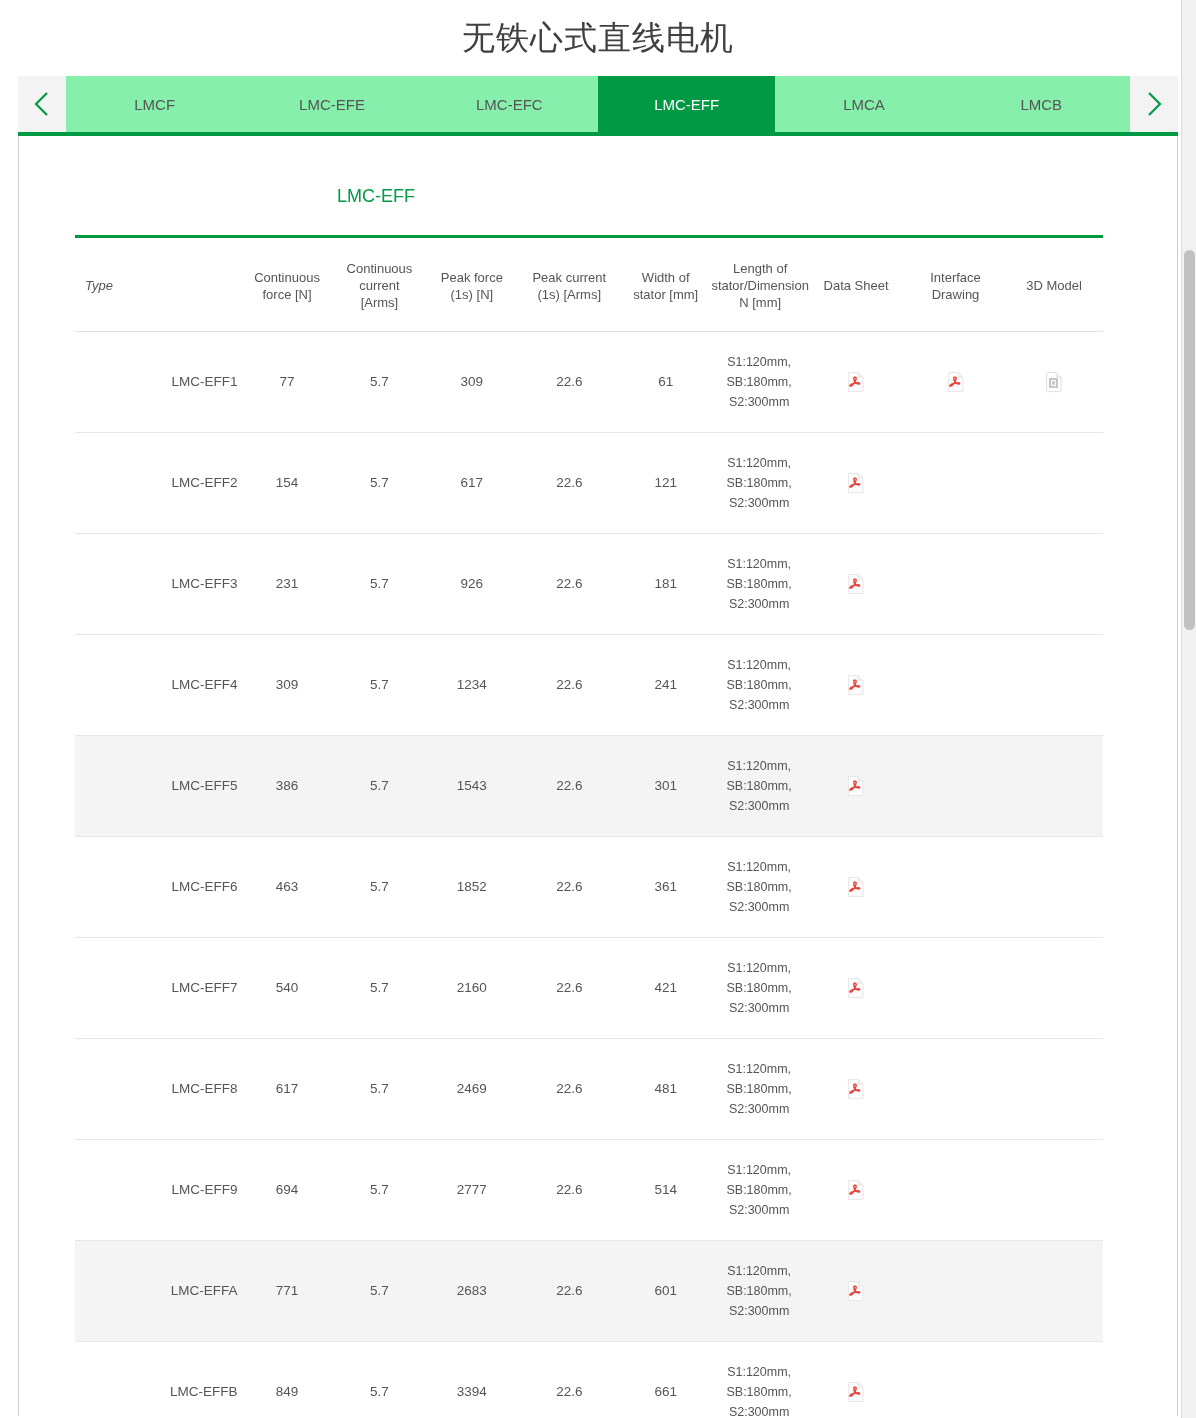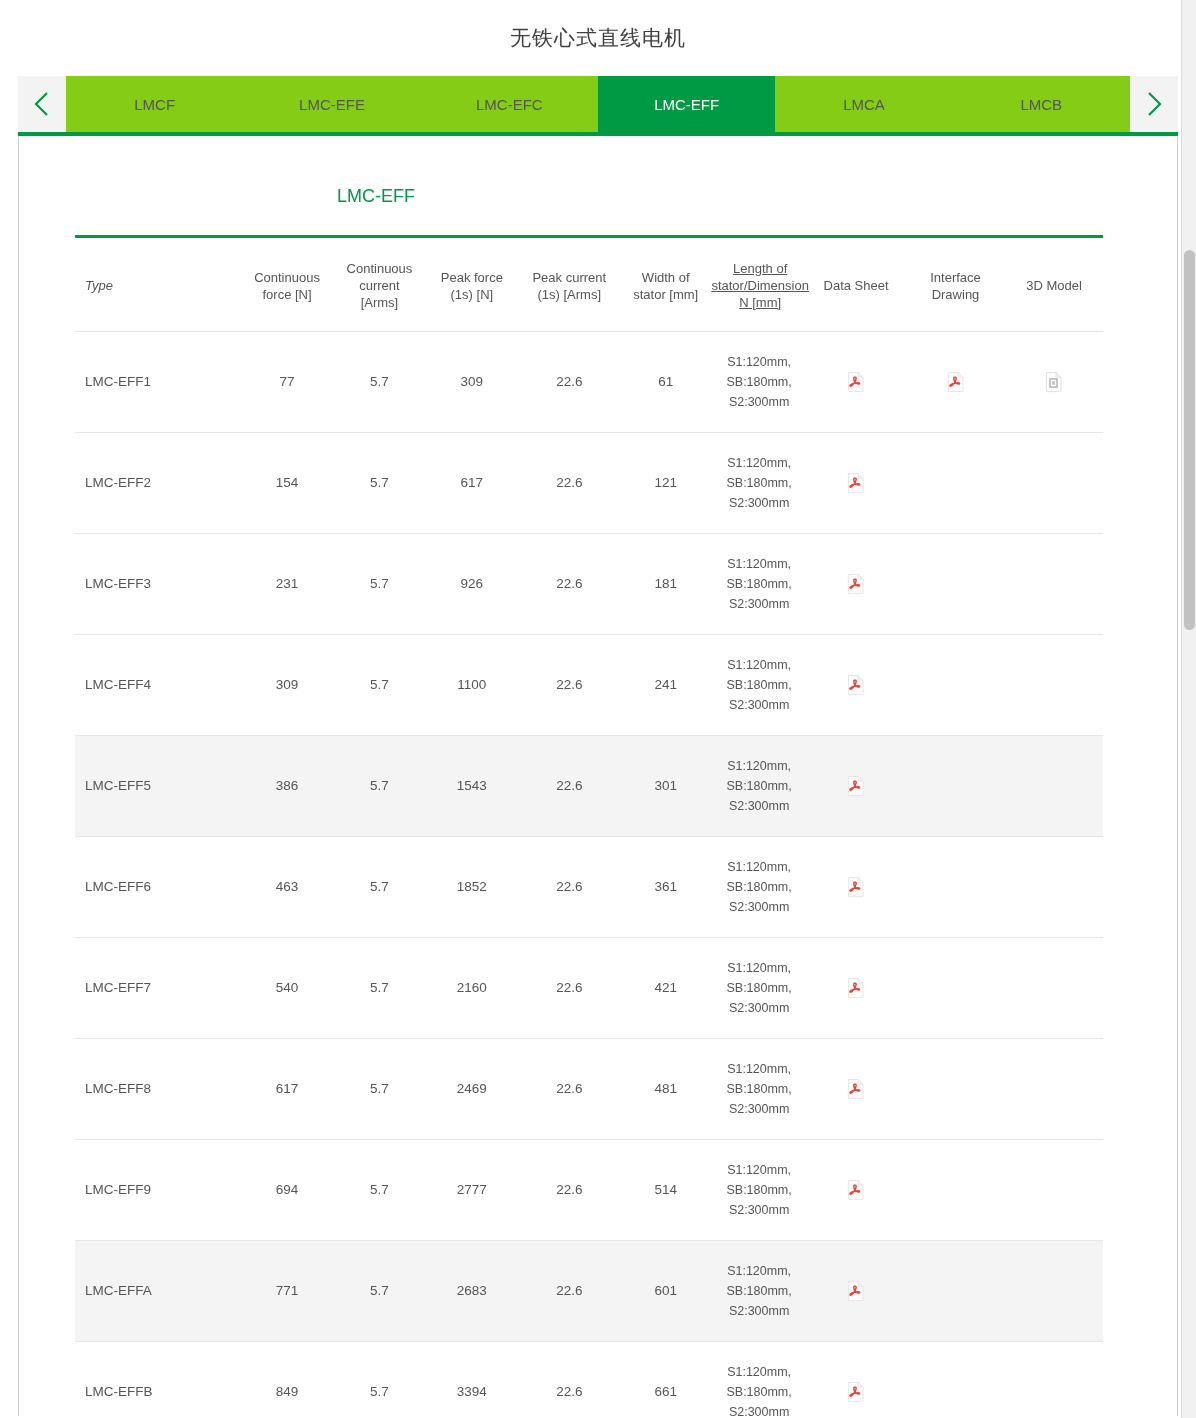--- a/index.html
+++ b/index.html
@@ -7,21 +7,21 @@
     margin: 0; padding: 0;
     width: 1196px; height: 1418px;
     background: #ffffff;
     font-family: "Liberation Sans", sans-serif;
     overflow: hidden;
   }
 
   
   .page-title {
     text-align: center;
-    font-size: 21px;
+    font-size: 33px;
     color: #404040;
     font-weight: 400;
     padding-top: 22px;
     letter-spacing: 1px;
     height: 76px;
     line-height: 32px;
   }
 
   
   .tabbar-wrap {
@@ -49,21 +49,21 @@
     align-items: stretch;
   }
   .tab-item {
     flex: 1 1 0;
     display: flex;
     align-items: center;
     justify-content: center;
     font-size: 15px;
     color: #555555;
     cursor: pointer;
-    background: #84cc16;
+    background: #86efac;
     user-select: none;
   }
   .tab-item.active {
     background: #009944;
     color: #ffffff;
   }
   .tab-underline {
     width: 1160px;
     margin-left: 18px;
     height: 4px;
@@ -116,33 +116,33 @@
     color: #555555;
     text-align: center;
     padding: 22px 2px 20px 2px;
     vertical-align: middle;
     line-height: 17px;
     border-bottom: 1px solid #e2e2e2;
     white-space: nowrap;
   }
   table.spec thead th.th-type { text-align: left; padding-left: 10px; font-style: italic; }
   table.spec thead th.th-len  { overflow: visible; }
-  table.spec thead th.th-len span { display: block; width: 140px; margin-left: -24px; text-decoration: underline; }
+  table.spec thead th.th-len span { display: block; width: 140px; margin-left: -24px; }
 
   table.spec tbody td {
     font-size: 13.5px;
     color: #555555;
     text-align: center;
     padding: 20px 2px;
     vertical-align: middle;
     border-bottom: 1px solid #e7e7e7;
     line-height: 20px;
   }
   table.spec tbody tr:last-child td { border-bottom: none; }
-  table.spec tbody td.td-type { text-align: left; padding-left: 10px; }
+  table.spec tbody td.td-type { text-align: right; padding-left: 10px; }
   table.spec tbody tr.alt td { background: #f4f4f4; }
   .stator-dim { font-size: 12.5px; line-height: 20px; white-space: pre-line; }
 
   
   .icon-cell { line-height: 0; }
   svg.pdf-icon, svg.model-icon { display: inline-block; vertical-align: middle; }
 
   
   .page-scrollbar {
     position: fixed;
@@ -315,21 +315,21 @@
                   <path d="M11.2 1.5V6.1H16" fill="#f2f2f2" stroke="#e6e6e6" stroke-width="1"></path>
                   <path d="M8.4 6.3c.7 0 .9.7.7 1.6-.3 1.5-1.3 3.5-2.5 5-1 1.3-2.3 2.3-3 2.3-.5 0-.8-.3-.6-.8.3-.8 2-1.6 4.6-2.2 2.3-.5 4.4-.6 4.9-.1.3.3.1.8-.5.9-1 .2-2.6-.5-3.7-1.7-1-1.1-1.6-2.8-1.5-4.3.1-.5.3-.7.6-.7z" fill="none" stroke="#e8453c" stroke-width="1.5" stroke-linejoin="round"></path>
                 </svg></span></td>
             <td class="icon-cell"></td>
             <td class="icon-cell"></td>
           </tr>
           <tr>
             <td class="td-type">LMC-EFF4</td>
             <td>309</td>
             <td>5.7</td>
-            <td>1100</td>
+            <td>1234</td>
             <td>22.6</td>
             <td>241</td>
             <td><span class="stator-dim">S1:120mm,
 SB:180mm,
 S2:300mm</span></td>
             <td class="icon-cell"><span><svg class="pdf-icon" width="18" height="22" viewBox="0 0 18 22">
                   <path d="M2 1.5h9.2L16 6.1V20a.6.6 0 0 1-.6.6H2a.6.6 0 0 1-.6-.6V2.1A.6.6 0 0 1 2 1.5z" fill="#fcfcfc" stroke="#e6e6e6" stroke-width="1"></path>
                   <path d="M11.2 1.5V6.1H16" fill="#f2f2f2" stroke="#e6e6e6" stroke-width="1"></path>
                   <path d="M8.4 6.3c.7 0 .9.7.7 1.6-.3 1.5-1.3 3.5-2.5 5-1 1.3-2.3 2.3-3 2.3-.5 0-.8-.3-.6-.8.3-.8 2-1.6 4.6-2.2 2.3-.5 4.4-.6 4.9-.1.3.3.1.8-.5.9-1 .2-2.6-.5-3.7-1.7-1-1.1-1.6-2.8-1.5-4.3.1-.5.3-.7.6-.7z" fill="none" stroke="#e8453c" stroke-width="1.5" stroke-linejoin="round"></path>
                 </svg></span></td>

